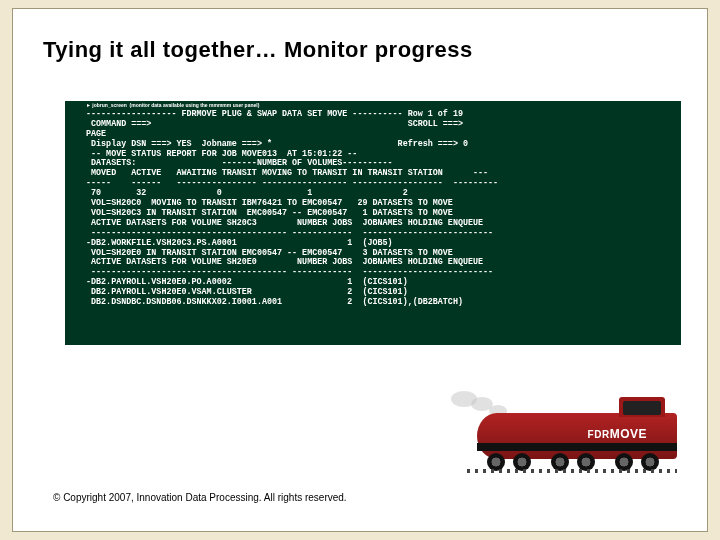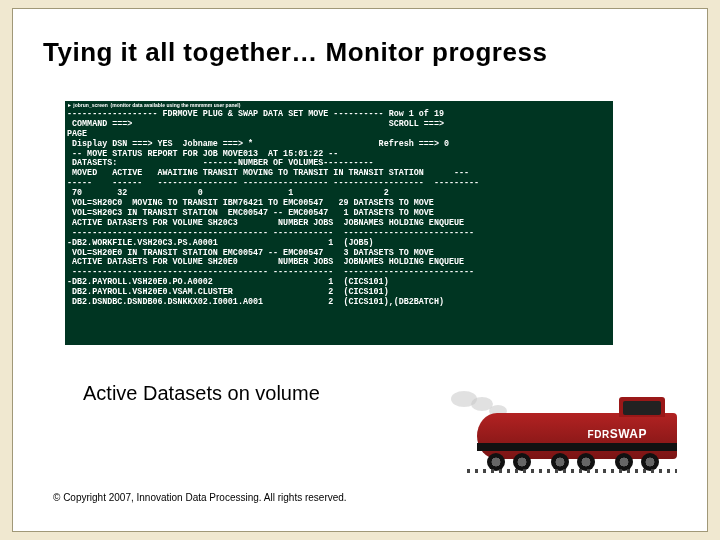--- a/index.html
+++ b/index.html
@@ -1,20 +1,20 @@
 <!DOCTYPE html>
 <html><head>
 <meta charset="utf-8">
 <style>
 *{margin:0;padding:0;box-sizing:border-box}
 body{width:720px;height:540px;background:#f0e8d0;font-family:Arial,Helvetica,sans-serif;position:relative;overflow:hidden}
 .inner{position:absolute;left:12px;top:8px;right:12px;bottom:8px;background:#fff;border:1px solid #a09878}
-.title{position:absolute;left:30px;top:28px;font-size:26px;font-weight:700;color:#000;letter-spacing:.5px}
+.title{position:absolute;left:30px;top:28px;font-size:22px;font-weight:700;color:#000;letter-spacing:.5px}
 .rule{position:absolute;left:30px;top:70px;right:30px;height:2px;background:#fff}
-.term{position:absolute;left:52px;top:92px;width:548px;height:244px;background:#003522;color:#fff;font-family:"Courier New",monospace;font-size:8.4px;line-height:1.18;font-weight:700;padding:2px 2px;overflow:hidden;white-space:pre}
+.term{position:absolute;left:52px;top:92px;width:616px;height:244px;background:#003522;color:#fff;font-family:"Courier New",monospace;font-size:8.4px;line-height:1.18;font-weight:700;padding:2px 21px;overflow:hidden;white-space:pre}
 .term .tiny{color:#fff;font-size:5px;font-family:Arial;display:block;margin-bottom:1px;font-weight:700}
 .caption{position:absolute;left:70px;top:368px;width:320px;font-size:20px;color:#000;line-height:1.6}
 .train{position:absolute;right:30px;bottom:58px;width:210px;height:90px}
 .copyright{position:absolute;left:40px;bottom:28px;font-size:10px;color:#000}
 
 .loco-body{position:absolute;right:0;bottom:14px;width:168px;height:46px;background:linear-gradient(#b22222,#7a1414);border-radius:6px 4px 4px 6px}
 .loco-nose{position:absolute;right:160px;bottom:14px;width:40px;height:46px;background:linear-gradient(#b22222,#7a1414);border-radius:50% 0 0 50%}
 .loco-stripe{position:absolute;right:0;bottom:22px;width:200px;height:8px;background:#111}
 .brand{position:absolute;right:30px;bottom:32px;color:#fff;font-size:10px;font-weight:700;letter-spacing:.5px}
 .brand b{font-size:12px}
@@ -51,35 +51,34 @@
  --------------------------------------- ------------  --------------------------
 -DB2.WORKFILE.VSH20C3.PS.A0001                      1  (JOB5)
  VOL=SH20E0 IN TRANSIT STATION EMC00547 -- EMC00547    3 DATASETS TO MOVE
  ACTIVE DATASETS FOR VOLUME SH20E0        NUMBER JOBS  JOBNAMES HOLDING ENQUEUE
  --------------------------------------- ------------  --------------------------
 -DB2.PAYROLL.VSH20E0.PO.A0002                       1  (CICS101)
  DB2.PAYROLL.VSH20E0.VSAM.CLUSTER                   2  (CICS101)
  DB2.DSNDBC.DSNDB06.DSNKKX02.I0001.A001             2  (CICS101),(DB2BATCH)</span></div>
 
   <div class="caption">
-    <div>Active Datasets on volume</div>
   </div>
 
   <div class="train">
     <div class="smoke">
       <div class="puff p1"></div>
         <div class="puff p2"></div>
         <div class="puff p3"></div>
     </div>
     <div class="loco-nose"></div>
     <div class="loco-body"></div>
     <div class="cab"></div>
     <div class="win"></div>
     <div class="loco-stripe"></div>
-    <div class="brand"><span>FDR</span><b>SWAP</b></div>
+    <div class="brand"><span>FDR</span><b>MOVE</b></div>
     <div class="wheel w1"></div>
     <div class="wheel w2"></div>
     <div class="wheel w3"></div>
     <div class="wheel w4"></div>
     <div class="wheel w5"></div>
     <div class="wheel w6"></div>
     <div class="track"></div>
   </div>
 
   <div class="copyright">© Copyright 2007, Innovation Data Processing. All rights reserved.</div>

